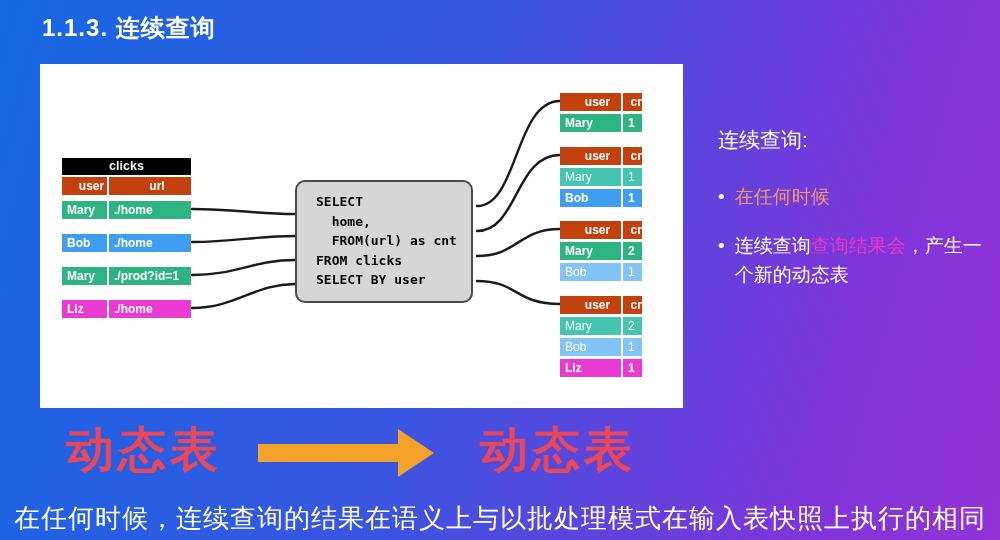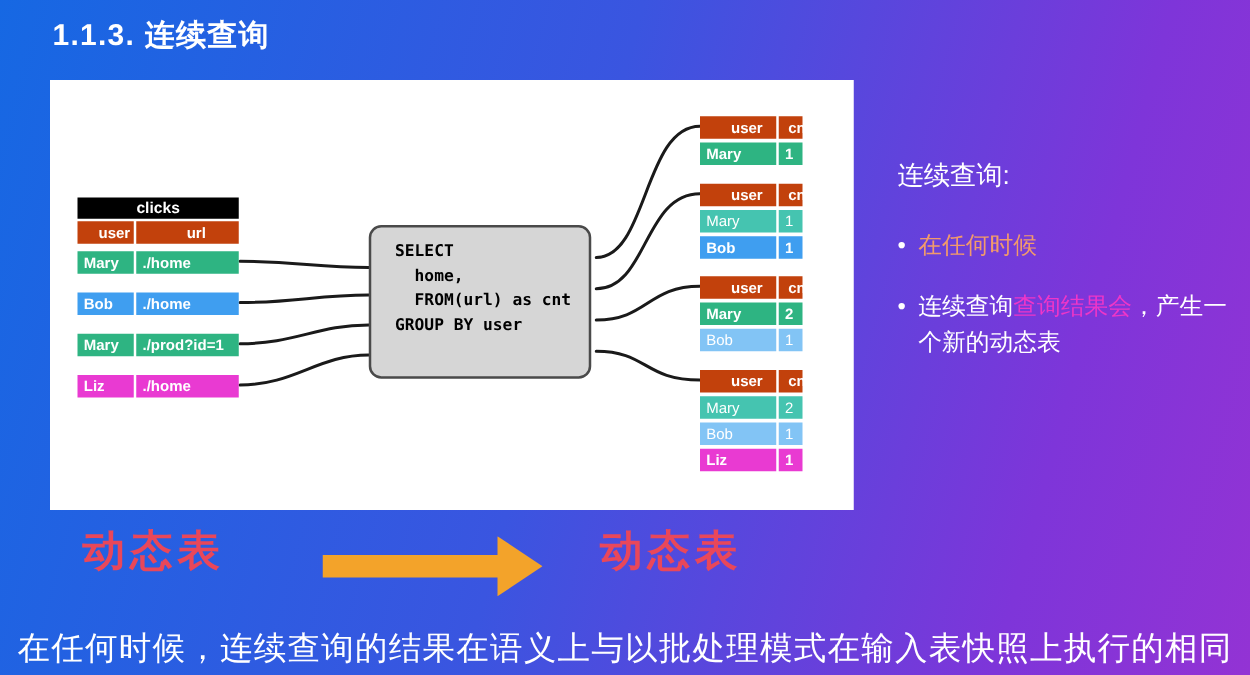--- a/index.html
+++ b/index.html
@@ -35,21 +35,21 @@
   
   .rtbl{position:absolute;left:520px;width:102px;}
   .rt1{top:29px;} .rt2{top:83px;} .rt3{top:157px;} .rt4{top:232px;}
   .rtbl .t-row{margin-bottom:3px;}
   .r-user{width:61px;}
   .r-cnt{width:19px;}
   .rt-row .cell{font-weight:normal;}
   .rt-row.strong .cell{font-weight:bold;}
 
   
-  .dyn-label{position:absolute;font-size:34px;font-weight:bold;letter-spacing:4px;}
+  .dyn-label{position:absolute;font-size:48px;font-weight:bold;letter-spacing:4px;}
   .dyn-left{left:66px;top:418px;}
   .dyn-right{left:480px;top:418px;}
   .flow-arrow{position:absolute;left:258px;top:429px;}
 
   
   .notes{position:absolute;left:718px;top:100px;width:268px;color:#fff;}
   .notes-heading{font-size:21px;margin-bottom:28px;margin-top:26px;}
   .bullet{display:flex;gap:10px;font-size:19px;line-height:29px;margin-bottom:20px;}
   .dot{flex:0 0 auto;}
 
@@ -96,21 +96,22 @@
       <div class="t-row t-data">
         <div class="cell c-user" style="background-color: rgb(233, 58, 210);">Liz</div>
         <div class="cell c-url" style="background-color: rgb(233, 58, 210);">./home</div>
       </div>
     </div>
 
     <div class="sql-box">
       <div class="sql-line">SELECT</div>
       <div class="sql-line">  home,</div>
       <div class="sql-line">  FROM(url) as cnt</div>
-      <div class="sql-line">GROUP BY user</div>
+      <div class="sql-line">FROM clicks</div>
+      <div class="sql-line">SELECT BY user</div>
     </div>
 
     <div class="rtbl rt1">
       <div class="t-row t-head">
         <div class="cell r-user hcell">user</div>
         <div class="cell r-cnt hcell">cnt</div>
       </div>
       <div class="t-row rt-row strong">
         <div class="cell r-user" style="background-color: rgb(46, 180, 130);">Mary</div>
         <div class="cell r-cnt" style="background-color: rgb(46, 180, 130);">1</div>

